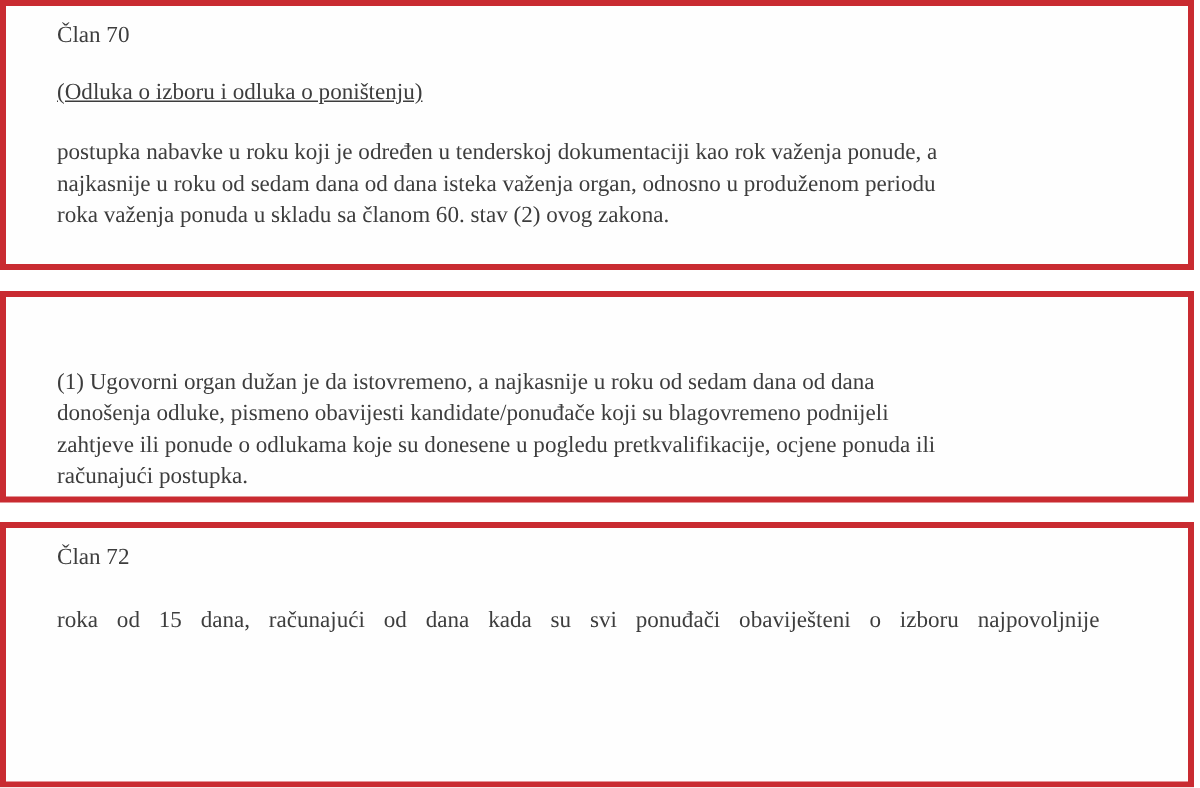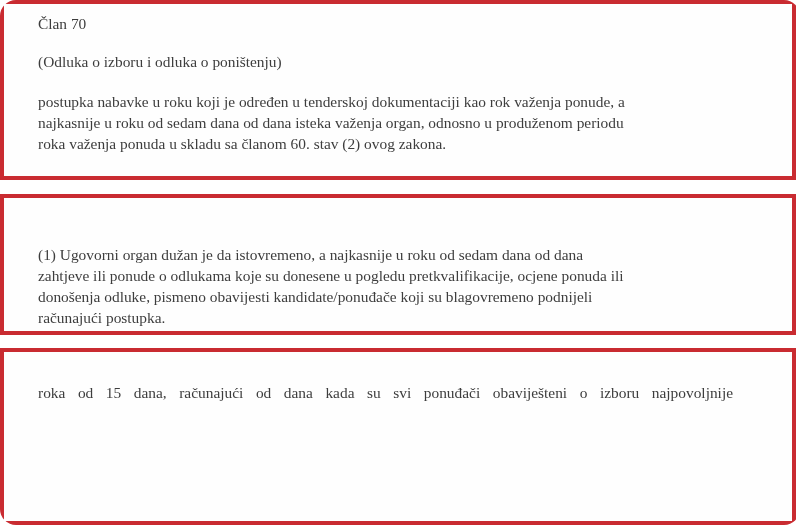--- a/index.html
+++ b/index.html
@@ -15,21 +15,20 @@
   .page {
     position: relative;
     width: 800px;
     height: 525px;
     background: #ffffff;
     font-family: "Liberation Serif", "DejaVu Serif", serif;
     color: var(--text-color);
     font-size: 15.4px;
     line-height: 21px;
     overflow: hidden;
-    border-radius: 16px;
   }
   .law-box {
     position: absolute;
     left: 0;
     width: 796px;
     border: 4px solid var(--accent-red);
     background: #fefefe;
   }
   .box-1 {
     top: 0;
@@ -44,20 +43,21 @@
   .box-3 {
     top: 348px;
     height: 177px;
     padding: 9px 59px 0 34px;
   }
   .article-heading {
     margin: 0;
   }
   .article-subtitle {
     margin: 17px 0 0 0;
+    text-decoration: underline;
   }
   .box-3 .article-subtitle {
     margin-top: 22px;
   }
   .paragraph {
     margin: 19px 0 0 0;
   }
   .box-2 .paragraph {
     margin: 0;
     font-family: Liberation Serif, serif;
@@ -85,25 +85,26 @@
     <div class="paragraph">
       <div class="paragraph-line">postupka nabavke u roku koji je određen u tenderskoj dokumentaciji kao rok važenja ponude, a</div>
       <div class="paragraph-line">najkasnije u roku od sedam dana od dana isteka važenja organ, odnosno u produženom periodu</div>
       <div class="paragraph-line">roka važenja ponuda u skladu sa članom 60. stav (2) ovog zakona.</div>
     </div>
   </div>
 
   <div class="law-box box-2">
     <div class="paragraph">
       <div class="paragraph-line">(1) Ugovorni organ dužan je da istovremeno, a najkasnije u roku od sedam dana od dana</div>
+      <div class="paragraph-line">donošenja odluke, pismeno obavijesti kandidate/ponuđače koji su blagovremeno podnijeli</div>
       <div class="paragraph-line">zahtjeve ili ponude o odlukama koje su donesene u pogledu pretkvalifikacije, ocjene ponuda ili</div>
-      <div class="paragraph-line">donošenja odluke, pismeno obavijesti kandidate/ponuđače koji su blagovremeno podnijeli</div>
       <div class="paragraph-line">računajući postupka.</div>
     </div>
   </div>
 
   <div class="law-box box-3">
+    <p class="article-heading">Član 72</p>
     <div class="paragraph">
       <div class="paragraph-line justified">roka od 15 dana, računajući od dana kada su svi ponuđači obaviješteni o izboru najpovoljnije</div>
     </div>
   </div>
 
 </div>
 
 </body></html>

